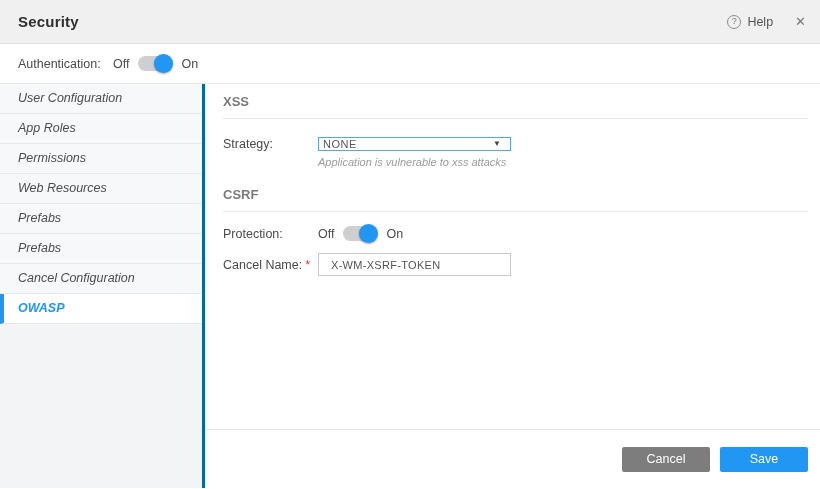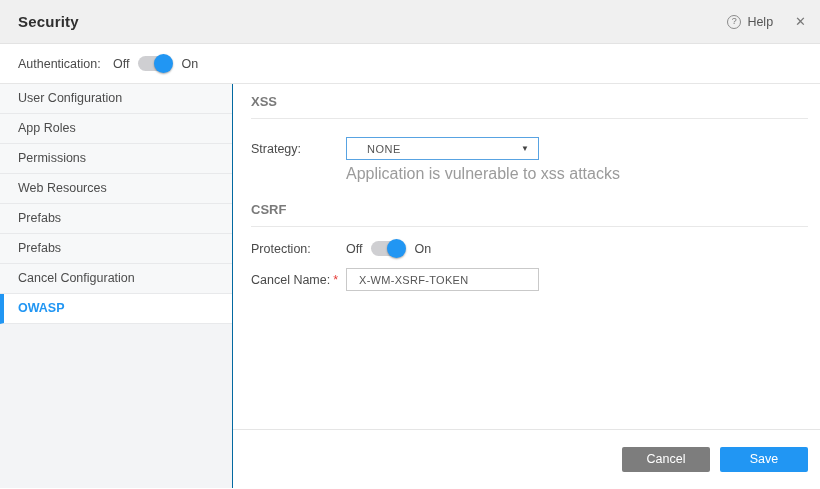--- a/index.html
+++ b/index.html
@@ -45,21 +45,21 @@
   }
   .toggle-knob {
     width: 19px; height: 19px; border-radius: 50%; background: #2196f3;
     position: absolute; right: -1px; top: -2px;
     box-shadow: 0 1px 2px rgba(0,0,0,.35);
   }
 
   
   .body { display: flex; height: 404px; }
   .sidebar {
-    width: 233px; flex-shrink: 0; background: #f3f4f6; border-right: 1px solid #0369a1;
+    width: 205px; flex-shrink: 0; background: #f3f4f6; border-right: 3px solid #0369a1; font-style: italic;
   }
   .sidebar-item {
     height: 30px; line-height: 29px; padding-left: 18px; font-size: 12.5px;
     color: #4c4c4c; background: #f7f8f9; border-bottom: 1px solid #e8e9eb;
     cursor: pointer; white-space: nowrap;
   }
   .sidebar-item.selected {
     background: #fff; color: #2196f3; font-weight: 700;
     border-left: 4px solid #2196f3; padding-left: 14px;
   }
@@ -70,29 +70,29 @@
   .section-heading { font-size: 13px; font-weight: 600; color: #7a7a7a; margin: 0 0 9px; }
   .divider { border: none; border-top: 1px solid #e8e8e8; height: 0; }
 
   .form-row { display: flex; align-items: center; }
   .row-strategy   { margin-top: 18px; }
   .row-protection { margin-top: 14px; }
   .row-token      { margin-top: 12px; }
   .heading-csrf   { margin-top: 19px; }
 
   .select-box {
-    width: 193px; height: 23px; background: #fff; border: 1px solid #58a3e2;
+    width: 193px; height: 14px; background: #fff; border: 1px solid #58a3e2;
     display: flex; align-items: center; justify-content: space-between;
-    padding: 0 9px 0 20px; cursor: pointer;
+    padding: 0 9px 0 4px; cursor: pointer;
   }
   .select-value { font-size: 11px; color: #555; letter-spacing: .5px; }
   .select-arrow { font-size: 8px; color: #444; line-height: 1; }
 
   .helper-text {
-    margin: 5px 0 0 95px; font-size: 16px; color: #9b9b9b;
+    margin: 5px 0 0 95px; font-size: 11px; font-style: italic; color: #9b9b9b;
   }
 
   .required-mark { color: #e53935; margin-left: 3px; font-size: 12.5px; }
 
   .text-input {
     width: 193px; height: 23px; border: 1px solid #c9c9c9; background: #fff;
     padding: 0 8px 0 12px; font-family: "Liberation Sans", sans-serif;
     font-size: 11px; color: #555; letter-spacing: .3px; outline: none;
   }
 

